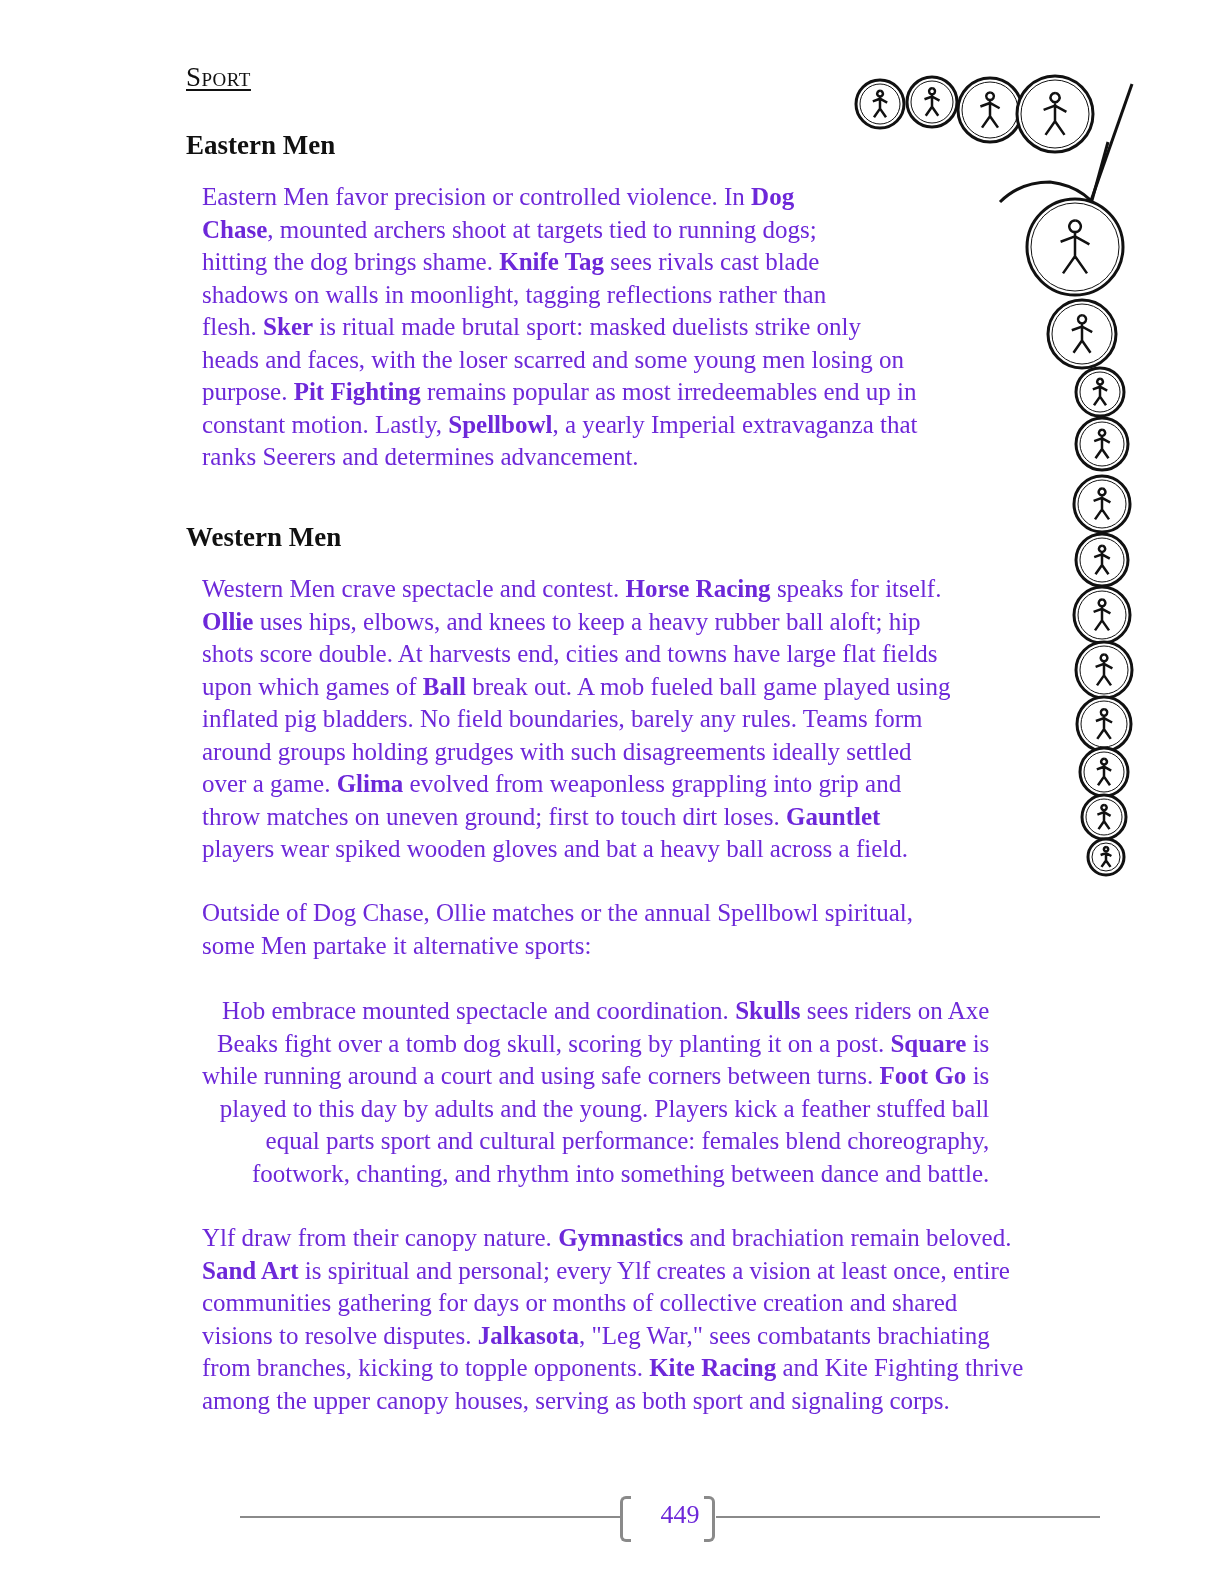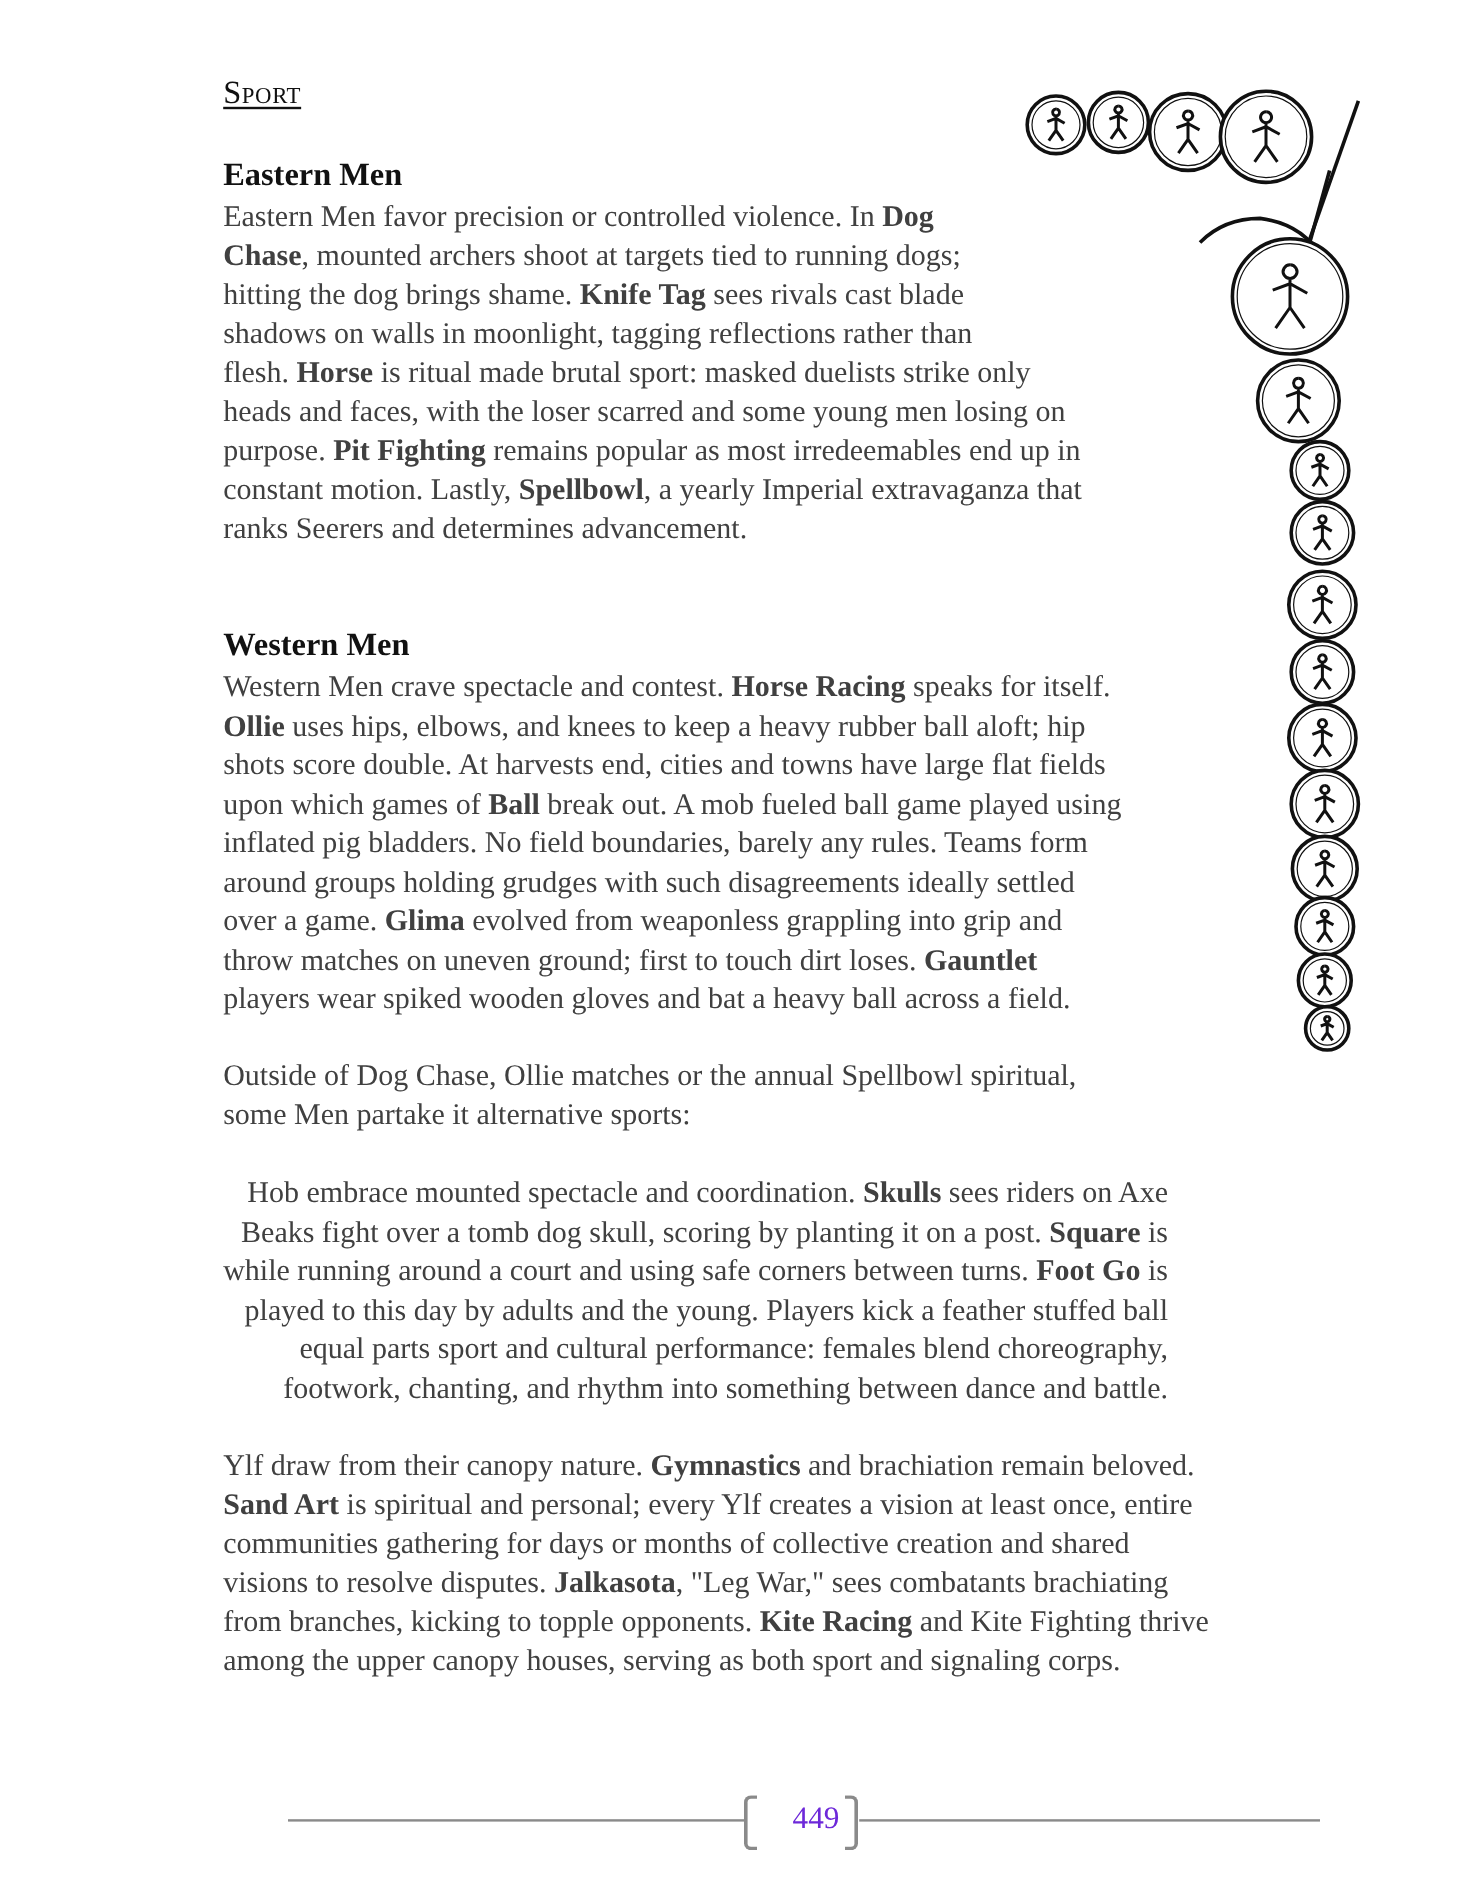--- a/index.html
+++ b/index.html
@@ -10,22 +10,22 @@
     font-family: "Liberation Serif", serif; font-size: 27px; font-variant: small-caps;
     letter-spacing: 0.5px; text-decoration: underline; text-underline-offset: 3px; text-decoration-thickness: 1.5px;
     color: #111;
   }
   .heading {
     position: absolute; left: 186px;
     font-family: "Liberation Serif", serif; font-weight: bold; font-size: 27px; color: #111;
   }
   .para {
     position: absolute; left: 186px;
-    font-family: "Liberation Serif", serif; font-size: 25px; line-height: 32.5px; color: #404040;
-    margin: 0;
+    font-family: "Liberation Serif", serif; font-size: 25px; line-height: 32.5px; color: #6d28d9;
+    margin: 16px;
   }
   .para b { font-weight: bold; }
   .line { display: block; white-space: nowrap; }
   .footer-rule { position: absolute; top: 1516px; height: 2px; background: #8a8a8a; }
   .page-number {
     position: absolute; left: 640px; top: 1500px; width: 80px; text-align: center;
     font-family: "Liberation Serif", serif; font-size: 26px; color: #6d28d9;
   }
   .bracket {
     position: absolute; top: 1496px; width: 8px; height: 40px;
@@ -41,21 +41,21 @@
 <div class="page">
 
   <div class="section-title">Sport</div>
 
   <div class="heading" style="top:130px;">Eastern Men</div>
   <div class="para" style="top:165px;">
       <span class="line"><span>Eastern Men favor precision or controlled violence. In </span><b>Dog</b></span>
       <span class="line"><b>Chase</b><span>, mounted archers shoot at targets tied to running dogs;</span></span>
       <span class="line"><span>hitting the dog brings shame. </span><b>Knife Tag</b><span> sees rivals cast blade</span></span>
       <span class="line"><span>shadows on walls in moonlight, tagging reflections rather than</span></span>
-      <span class="line"><span>flesh. </span><b>Horse</b><span> is ritual made brutal sport: masked duelists strike only</span></span>
+      <span class="line"><span>flesh. </span><b>Sker</b><span> is ritual made brutal sport: masked duelists strike only</span></span>
       <span class="line"><span>heads and faces, with the loser scarred and some young men losing on</span></span>
       <span class="line"><span>purpose. </span><b>Pit Fighting</b><span> remains popular as most irredeemables end up in</span></span>
       <span class="line"><span>constant motion. Lastly, </span><b>Spellbowl</b><span>, a yearly Imperial extravaganza that</span></span>
       <span class="line"><span>ranks Seerers and determines advancement.</span></span>
     </div>
 
   <div class="heading" style="top:522px;">Western Men</div>
   <div class="para" style="top:557px;">
       <span class="line"><span>Western Men crave spectacle and contest. </span><b>Horse Racing</b><span> speaks for itself.</span></span>
       <span class="line"><b>Ollie</b><span> uses hips, elbows, and knees to keep a heavy rubber ball aloft; hip</span></span>

